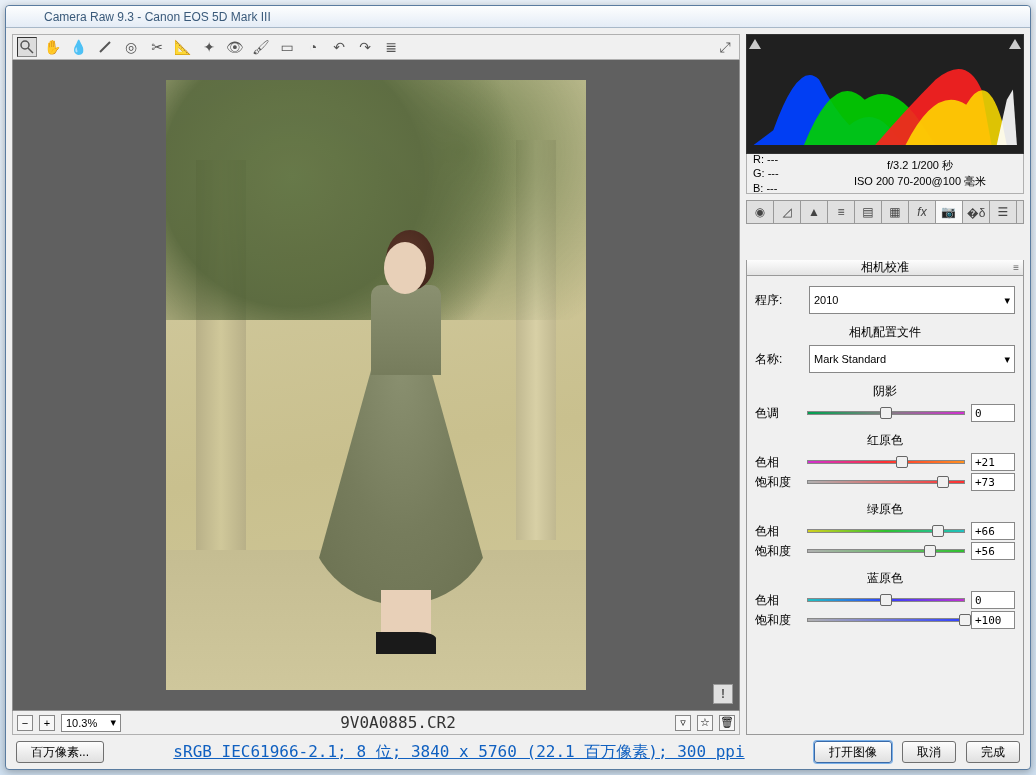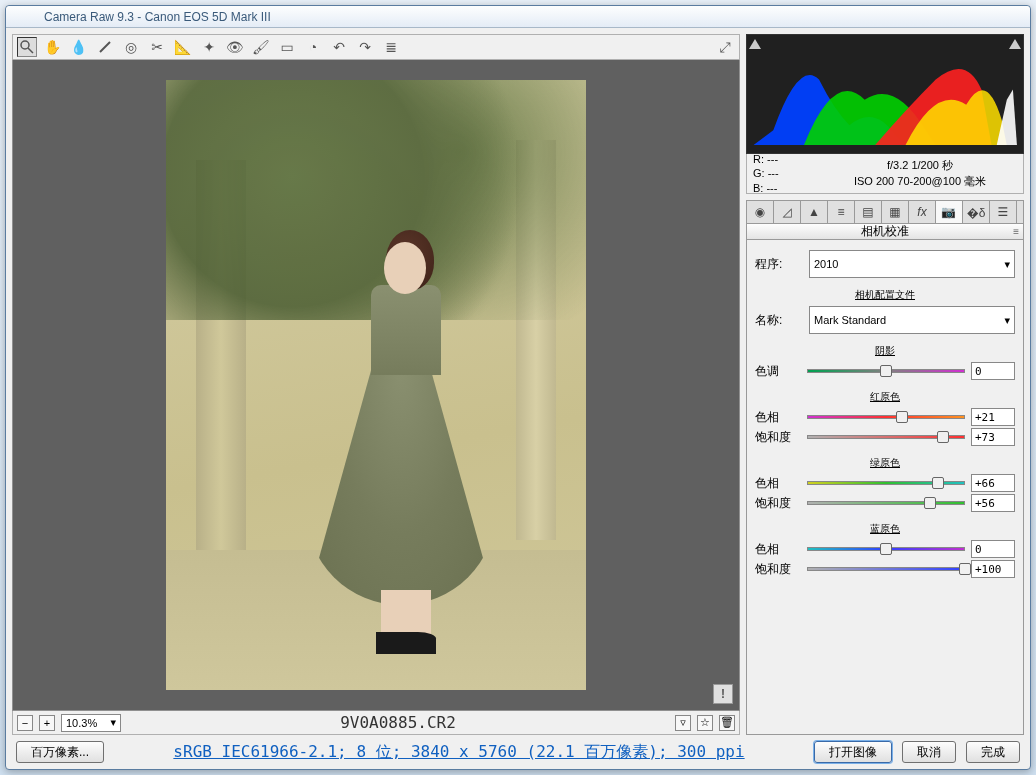--- a/index.html
+++ b/index.html
@@ -36,27 +36,27 @@
   .histo-tri{position:absolute;top:2px;width:12px;height:12px;}
   .histo-tri.l{left:2px;border-left:6px solid transparent;border-right:6px solid transparent;border-bottom:10px solid #ccc;}
   .histo-tri.r{right:2px;border-left:6px solid transparent;border-right:6px solid transparent;border-bottom:10px solid #ccc;}
   .histo-svg{position:absolute;inset:14px 6px 6px 6px;}
   .info-row{height:40px;border:1px solid #b0b0b0;border-top:none;background:#f0f0f0;display:flex;align-items:center;padding:0 6px;font-size:11px;font-family:monospace;}
   .info-rgb{width:70px;line-height:1.3;}
   .info-exp{flex:1;text-align:center;line-height:1.4;}
   .panel-tabs{height:24px;background:#e0e0e0;border:1px solid #999;display:flex;align-items:stretch;margin-top:6px;}
   .ptab{width:27px;border-right:1px solid #999;display:flex;align-items:center;justify-content:center;cursor:pointer;color:#444;}
   .ptab.active{background:#f8f8f8;}
-  .panel-head{height:16px;background:linear-gradient(#fdfdfd,#e4e4e4);border:1px solid #999;border-top:none;display:flex;align-items:center;justify-content:center;font-size:12px;position:relative;}
+  .panel-head{height:16px;background:linear-gradient(#fdfdfd,#e4e4e4);border:1px solid #999;border-top:none;display:flex;align-items:center;justify-content:center;font-size:12px;position:relative;margin-top:36px;}
   .panel-menu{position:absolute;right:4px;font-size:10px;color:#666;cursor:pointer;}
   .panel-body{flex:1;border:1px solid #999;border-top:none;background:#f0f0f0;overflow-y:auto;padding:6px 8px;}
   .frow{display:flex;align-items:center;margin:4px 0;gap:20px;}
   .flabel{width:34px;font-size:12px;}
   .fselect{flex:1;height:28px;border:1px solid #888;background:#fff;font-size:11px;padding:0 4px;display:flex;align-items:center;justify-content:space-between;cursor:pointer;}
-  .section-title{text-align:center;font-size:10px;margin:10px 0 4px;text-decoration:underline;}
+  .section-title{text-align:center;font-size:12px;margin:10px 0 4px;}
   .slider-row{display:flex;align-items:center;margin:2px 0;gap:6px;}
   .slabel{width:46px;font-size:12px;}
   .svalue{width:44px;height:18px;border:1px solid #888;background:#fff;font-size:11px;text-align:left;padding:0 3px;font-family:monospace;}
   .strack{flex:1;height:14px;position:relative;}
   .sline{position:absolute;top:5px;left:0;right:0;height:4px;border:1px solid #888;}
   .sthumb{position:absolute;top:1px;width:12px;height:12px;background:#f0f0f0;border:1px solid #666;border-radius:2px;transform:translateX(-50%);cursor:pointer;}
   .grad-tint{background:linear-gradient(90deg,#00a050,#808080,#d030d0);}
   .grad-redhue{background:linear-gradient(90deg,#d030d0,#ff3030,#ff9020);}
   .grad-redsat{background:linear-gradient(90deg,#b0b0b0,#ff3030);}
   .grad-grnhue{background:linear-gradient(90deg,#d0d020,#30c030,#20c0c0);}

